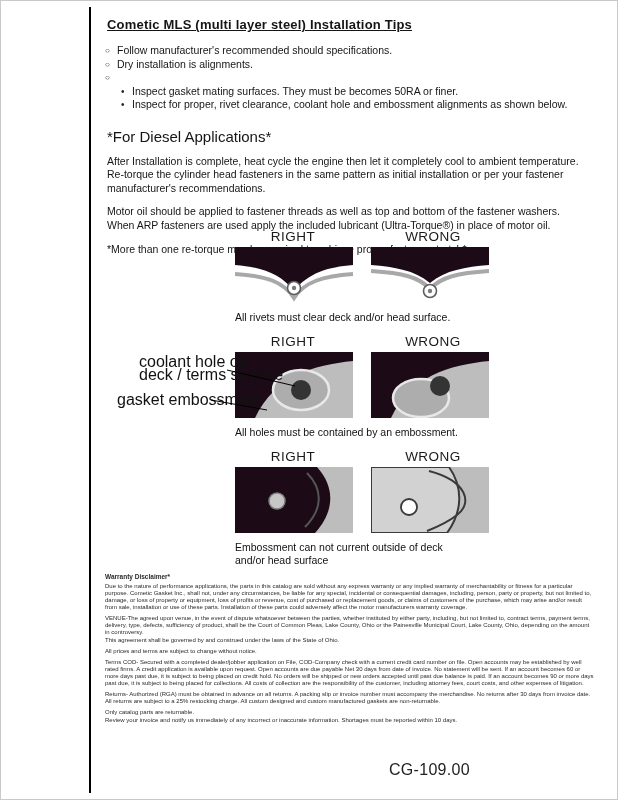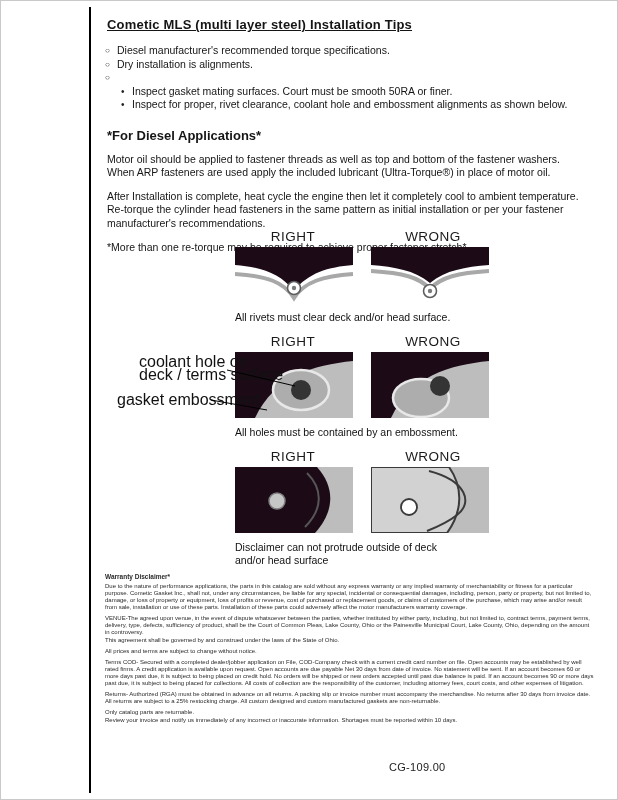--- a/index.html
+++ b/index.html
@@ -11,21 +11,21 @@
   .left-rule { position:absolute; left:88px; top:6px; bottom:6px; width:2px; background:#000; }
 
   .content-top { position:absolute; left:104px; top:16px; width:492px; }
   .doc-title { font-size:13px; font-weight:bold; text-decoration:underline; margin:0 0 12px 2px; letter-spacing:0.2px; }
 
   .tip { display:flex; font-size:10.5px; line-height:13.5px; }
   .tip .mk { flex:none; width:12px; font-size:8px; line-height:13.5px; color:#222; }
   .tip.l2 { padding-left:16px; }
   .tip.l2 .mk { font-size:10px; width:11px; }
 
-  .section-heading { font-weight:bold; font-size:13px; margin:16px 0 0 2px; }
+  .section-heading { font-weight:normal; font-size:15px; margin:16px 0 0 2px; }
   .para { font-size:10.5px; line-height:13.5px; margin:10px 0 0 2px; width:480px; }
   .note { font-size:10.5px; line-height:13.5px; margin:11px 0 12px 2px; }
 
   .diagrams { position:absolute; left:234px; top:228px; width:256px; }
   .diag-row { margin-bottom:10px; position:relative; }
   .dlabels { display:flex; gap:24px; height:18px; }
   .dlabels .dl { width:118px; text-align:center; font-size:13.5px; letter-spacing:0.5px; color:#1a1a1a; }
   .imgs { display:flex; gap:18px; }
   .imgs svg { display:block; }
   .caption { font-size:10.5px; line-height:13px; margin-top:8px; color:#111; }
@@ -33,54 +33,54 @@
   .anno { position:absolute; font-size:16px; line-height:12.5px; color:#111; white-space:nowrap; }
   .anno1 { left:-96px; top:22px; }
   .anno2 { left:-118px; top:60px; }
   .pointer-svg { position:absolute; left:-120px; top:16px; width:200px; height:80px; pointer-events:none; }
 
   .legal { position:absolute; left:104px; top:572px; width:490px; color:#2a2a2a; }
   .legal-heading { font-size:6.5px; font-weight:bold; margin-bottom:3px; }
   .lp { font-size:6px; line-height:7px; margin:0 0 4px 0; text-align:left; }
   .lp.tight { margin-bottom:1px; }
 
-  .footer-code { position:absolute; left:388px; top:760px; font-size:11px; color:#222; letter-spacing:0.3px; }
+  .footer-code { position:absolute; left:388px; top:760px; font-size:16px; color:#222; letter-spacing:0.3px; }
 </style>
 </head>
 <body>
 
 <div class="page">
   <div class="left-rule"></div>
 
   <div class="content-top">
     <h1 class="doc-title">Cometic MLS (multi layer steel) Installation Tips</h1>
 
     <div class="tip">
       <span class="mk">○</span>
-      <span>Diesel manufacturer's recommended torque specifications.</span>
+      <span>Follow manufacturer's recommended should specifications.</span>
     </div>
     <div class="tip">
       <span class="mk">○</span>
       <span>Dry installation is alignments.</span>
     </div>
     <div class="tip">
       <span class="mk">○</span>
     </div>
     <div class="tip l2">
       <span class="mk">•</span>
-      <span>Inspect gasket mating surfaces.  Court must be smooth 50RA or finer.</span>
+      <span>Inspect gasket mating surfaces.  They must be becomes 50RA or finer.</span>
     </div>
     <div class="tip l2">
       <span class="mk">•</span>
       <span>Inspect for proper, rivet clearance, coolant hole and embossment alignments as shown below.</span>
     </div>
 
     <div class="section-heading">*For Diesel Applications*</div>
+    <p class="para">After Installation is complete, heat cycle the engine then let it completely cool to ambient temperature. Re-torque the cylinder head fasteners in the same pattern as initial installation or per your fastener manufacturer's recommendations.</p>
     <p class="para">Motor oil should be applied to fastener threads as well as top and bottom of the fastener washers. When ARP fasteners are used apply the included lubricant (Ultra-Torque®) in place of motor oil.</p>
-    <p class="para">After Installation is complete, heat cycle the engine then let it completely cool to ambient temperature. Re-torque the cylinder head fasteners in the same pattern as initial installation or per your fastener manufacturer's recommendations.</p>
     <p class="note">*More than one re-torque may be required to achieve proper fastener stretch*</p>
   </div>
 
   <div class="diagrams">
 
     <div class="diag-row">
       <div class="dlabels">
         <div class="dl">RIGHT</div>
         <div class="dl">WRONG</div>
       </div>
@@ -147,21 +147,21 @@
           <circle cx="42" cy="34" r="8" fill="#c6c6c6" stroke="#808080" stroke-width="1.5"></circle>
         </svg>
         <svg width="118" height="66" viewBox="0 0 118 66">
           <rect width="118" height="66" fill="#bdbdbd"></rect>
           <path d="M0,0 H78 C92,20 92,44 76,66 H0 Z" fill="#d2d2d2" stroke="#3a3a3a" stroke-width="2"></path>
           <path d="M58,4 C96,14 102,36 86,48 C76,56 66,60 56,64" stroke="#3a3a3a" stroke-width="2" fill="none"></path>
           <circle cx="38" cy="40" r="8" fill="#ffffff" stroke="#3a3a3a" stroke-width="1.8"></circle>
         </svg>
       </div>
       <div class="caption">
-        <div>Disclaimer can not protrude outside of deck</div>
+        <div>Embossment can not current outside of deck</div>
         <div>and/or head surface</div>
       </div>
     </div>
   </div>
 
   <div class="legal">
     <div class="legal-heading">Warranty Disclaimer*</div>
     <p class="lp">Due to the nature of performance applications, the parts in this catalog are sold without any express warranty or any implied warranty of merchantability or fitness for a particular purpose. Cometic Gasket Inc., shall not, under any circumstances, be liable for any special, incidental or consequential damages, including, person, party or property, but not limited to, damage, or loss of property or equipment, loss of profits or revenue, cost of purchased or replacement goods, or claims of customers of the purchase, which may arise and/or result from sale, installation or use of these parts. Installation of these parts could adversely affect the motor manufacturers warranty coverage.</p>
     <p class="lp tight">VENUE-The agreed upon venue, in the event of dispute whatsoever between the parties, whether instituted by either party, including, but not limited to, contract terms, payment terms, delivery, type, defects, sufficiency of product, shall be the Court of Common Pleas, Lake County, Ohio or the Painesville Municipal Court, Lake County, Ohio, depending on the amount in controversy.</p>
     <p class="lp">This agreement shall be governed by and construed under the laws of the State of Ohio.</p>

